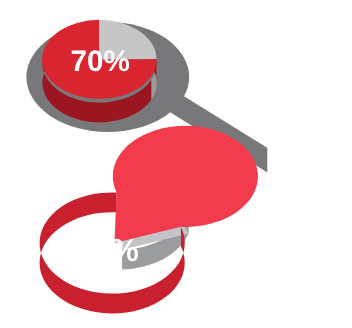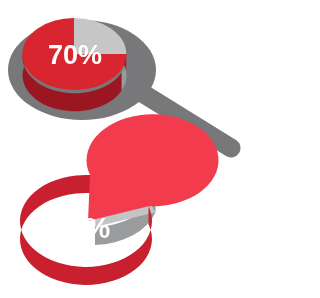--- a/index.html
+++ b/index.html
@@ -9,21 +9,21 @@
   }
   body {
     width: 243px;
     height: 298px;
     position: relative;
     overflow: hidden;
     font-family: "Liberation Sans", sans-serif;
   }
   #stage {
     position: absolute;
-    left: 0;
+    left: 16px;
     top: 0;
     width: 243px;
     height: 212px;
     background: #ffffff;
   }
   #stage svg {
     display: block;
     width: 243px;
     height: 298px;
   }

